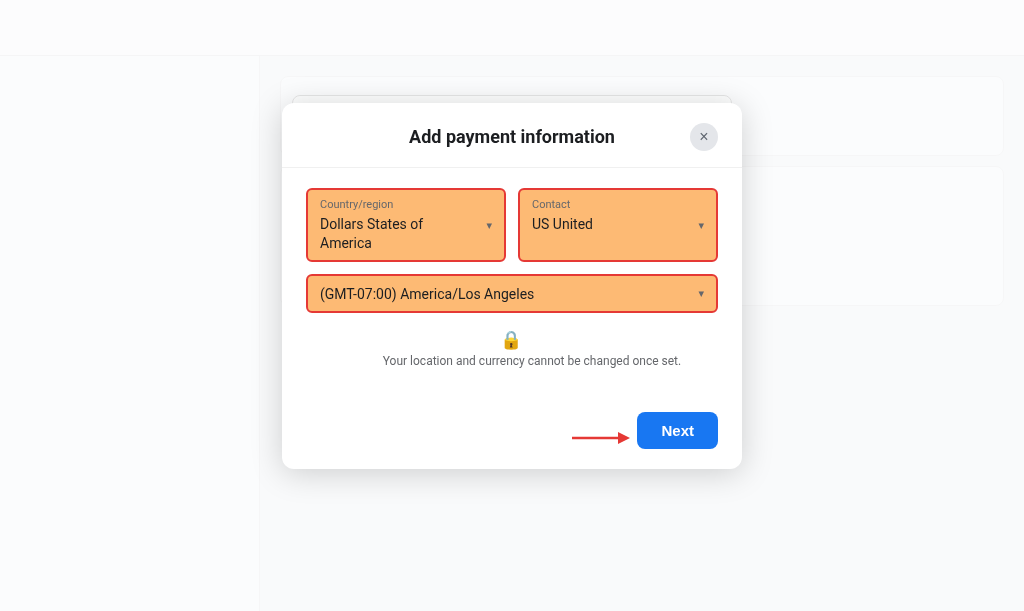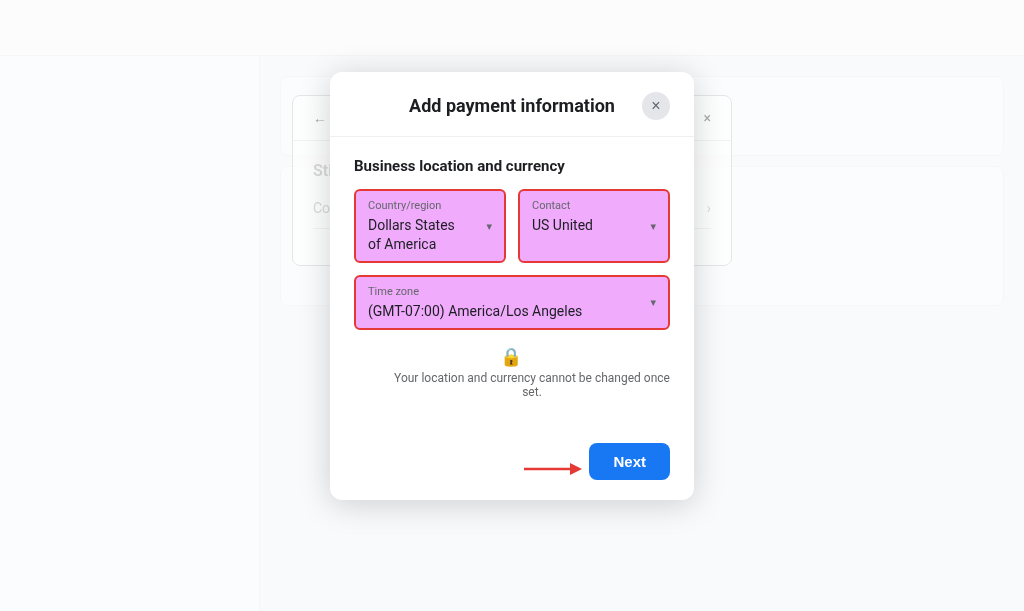--- a/index.html
+++ b/index.html
@@ -115,21 +115,21 @@
       font-size: 14px;
     }
 
     
     .modal-container {
       position: absolute;
       top: 50%;
       left: 50%;
       transform: translate(-50%, -50%);
       margin-top: -20px;
-      width: 364px;
+      width: 460px;
       background: #fff;
       border-radius: 12px;
       box-shadow: 0 4px 32px rgba(0,0,0,0.18);
       z-index: 100;
     }
 
     .modal-header {
       display: flex;
       align-items: center;
       justify-content: space-between;
@@ -176,21 +176,21 @@
       gap: 12px;
       margin-bottom: 12px;
     }
 
     .field-group {
       flex: 1;
       position: relative;
       border: 2px solid #e53935;
       border-radius: 6px;
       padding: 8px 36px 8px 12px;
-      background: #f0abfc;
+      background: #fdba74;
       cursor: pointer;
     }
 
     .field-group.full-width {
       width: 100%;
     }
 
     .field-label {
       font-size: 11px;
       color: #65676b;
@@ -307,39 +307,37 @@
 </div>
 
 <div class="modal-container">
   <div class="modal-header">
     <div class="header-spacer"></div>
     <h2 class="modal-title">Add payment information</h2>
     <button class="modal-close-btn">×</button>
   </div>
 
   <div class="modal-body">
-    <div class="section-label">Business location and currency</div>
 
     <div class="fields-row">
 
       <div class="field-group">
         <span class="field-label">Country/region</span>
         <span class="field-value">Dollars States of America</span>
         <span class="field-chevron">▾</span>
       </div>
 
       <div class="field-group">
         <span class="field-label">Contact</span>
         <span class="field-value">US United</span>
         <span class="field-chevron">▾</span>
       </div>
     </div>
 
     <div class="field-group full-width">
-      <span class="field-label">Time zone</span>
       <span class="field-value">(GMT-07:00) America/Los Angeles</span>
       <span class="field-chevron">▾</span>
     </div>
 
     <div class="lock-notice">
       <span class="lock-icon">🔒</span>
       <span class="lock-text">Your location and currency cannot be changed once set.</span>
     </div>
   </div>
 

